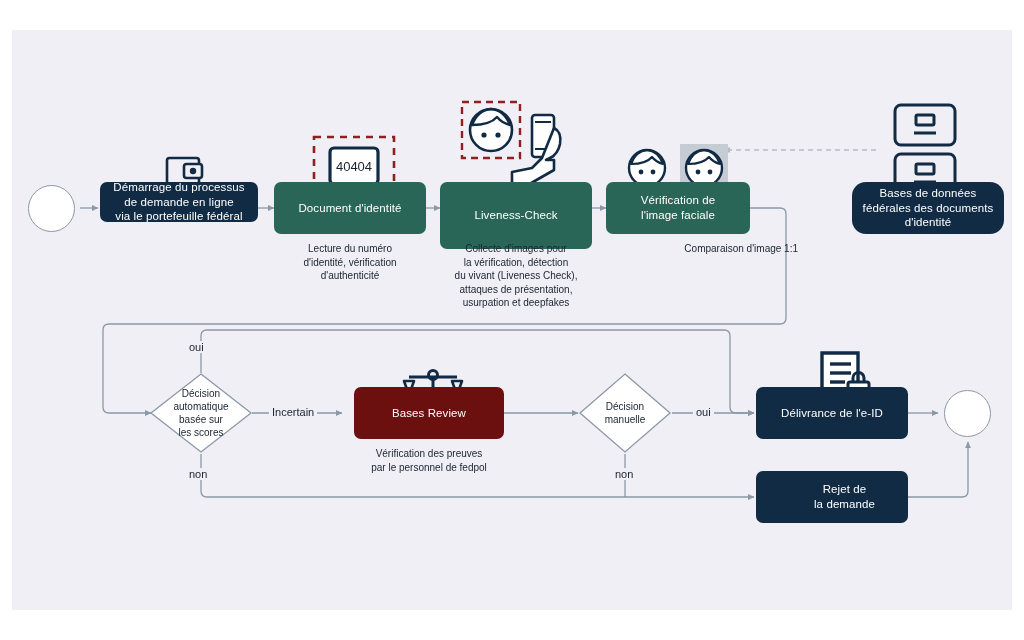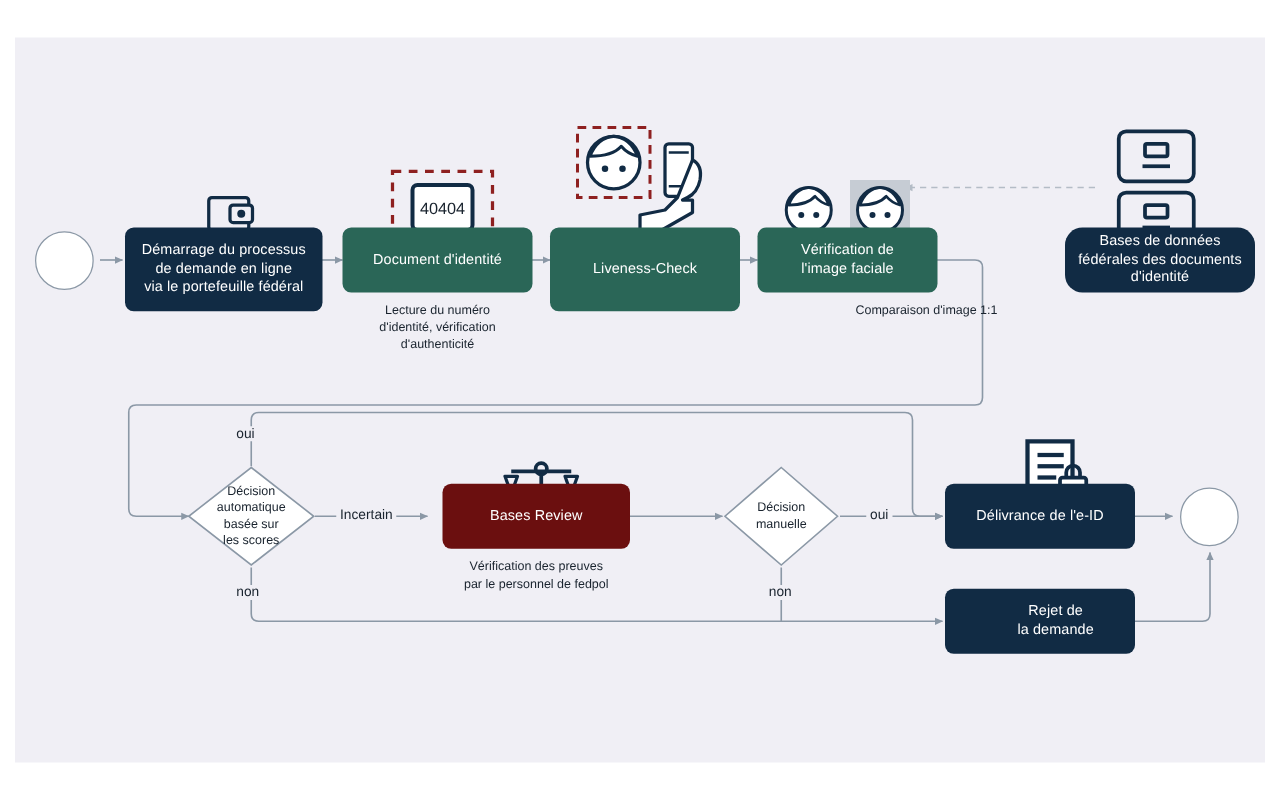--- a/index.html
+++ b/index.html
@@ -237,30 +237,35 @@
         <path d="M4,3 L40,3 L40,44 L4,44 z" fill="#ffffff" stroke="#112b44" stroke-width="3.4"></path>
         <line x1="12" y1="14" x2="33" y2="14" stroke="#112b44" stroke-width="3.4"></line>
         <line x1="12" y1="23" x2="33" y2="23" stroke="#112b44" stroke-width="3.4"></line>
         <line x1="12" y1="32" x2="27" y2="32" stroke="#112b44" stroke-width="3.4"></line>
         <rect x="30" y="32" width="21" height="18" rx="2" fill="#ffffff" stroke="#112b44" stroke-width="3"></rect>
         <path d="M35,32 L35,28 a5.5,5.5 0 0 1 11,0 L46,32" fill="none" stroke="#112b44" stroke-width="3"></path>
         <circle cx="40.5" cy="41" r="2.6" fill="#112b44"></circle>
       </svg>
     </div>
 
-    <div class="node navy" style="left:88px; top:152px; width:158px; height:67px;">Démarrage du processus
+    <div class="node navy" style="left:88px; top:152px; width:158px; height:40px;">Démarrage du processus
 de demande en ligne
 via le portefeuille fédéral</div>
 
     <div class="node green" style="left:262px; top:152px; width:152px; height:52px;">Document d'identité</div>
     <div class="caption" style="left:252px; top:212px; width:172px;">Lecture du numéro
 d'identité, vérification
 d'authenticité</div>
 
     <div class="node green" style="left:428px; top:152px; width:152px; height:67px;">Liveness-Check</div>
+    <div class="caption" style="left:418px; top:212px; width:172px;">Collecte d'images pour
+la vérification, détection
+du vivant (Liveness Check),
+attaques de présentation,
+usurpation et deepfakes</div>
 
     <div class="node green" style="left:594px; top:152px; width:144px; height:52px;">Vérification de
 l'image faciale</div>
     <div class="caption left" style="left:596px; top:212px; width:190px;">Comparaison d'image 1:1</div>
 
     <div class="node navy" style="left:840px; top:152px; width:152px; height:52px;border-radius:14px;">Bases de données
 fédérales des documents
 d'identité</div>
 
     <div class="diamond" style="left:137px; top:342px; width:104px; height:82px;">

